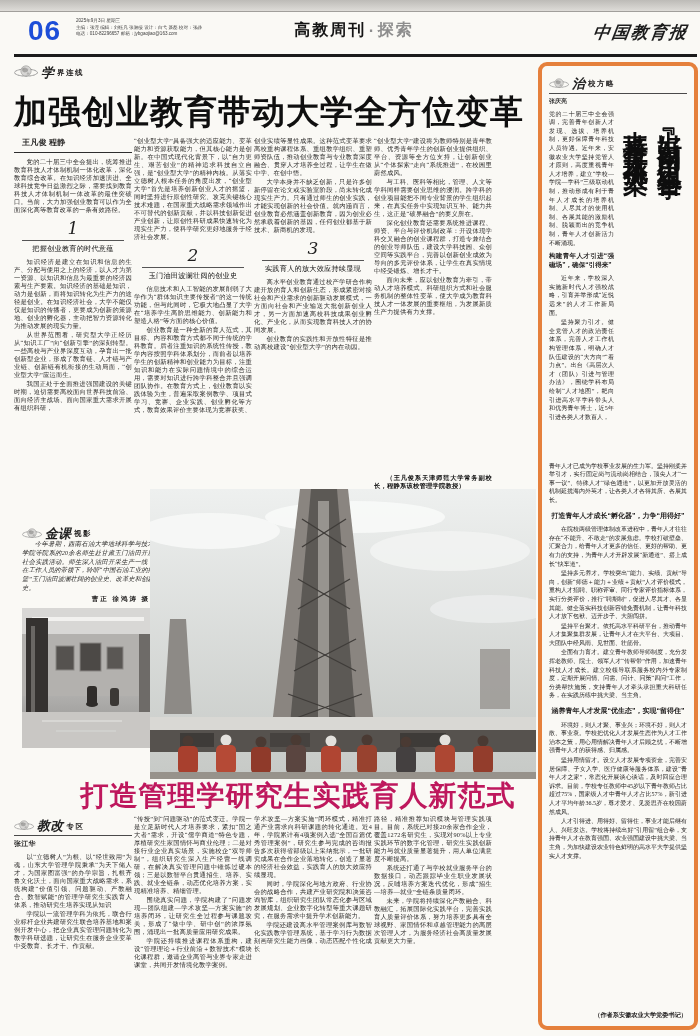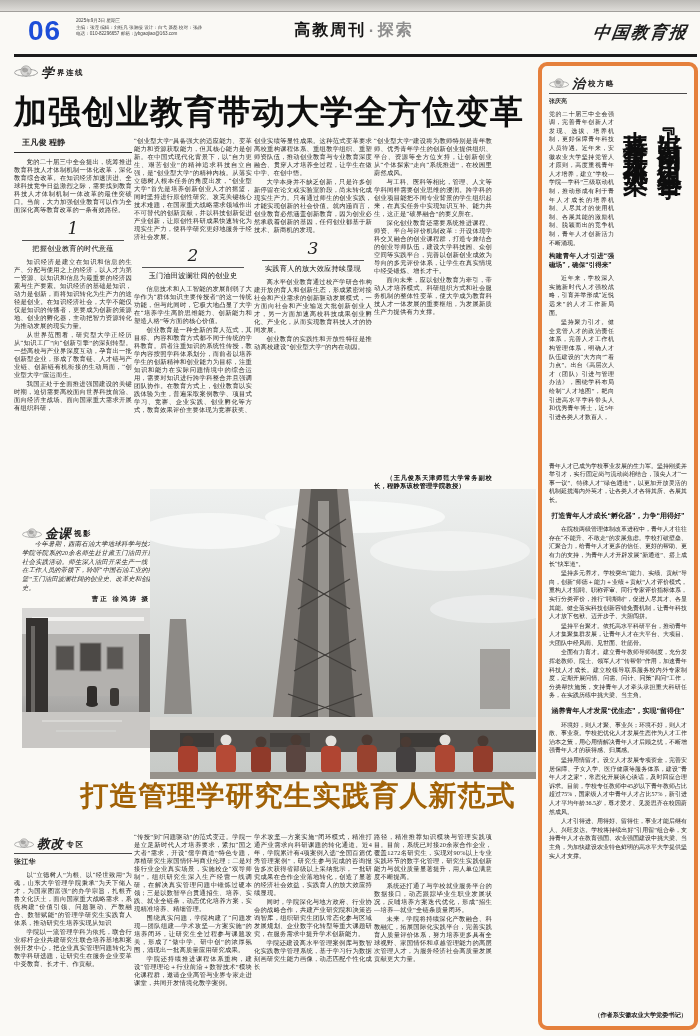--- a/index.html
+++ b/index.html
@@ -60,23 +60,23 @@
         line-height:16px;text-align:center;margin:4px 0 5px;color:#101010;}
   .pcaption{font-style:italic;font-size:6.4px;line-height:8.8px;text-align:justify;
         text-indent:2em;color:#2d2c2b;}
   .pcredit{font-weight:bold;font-size:6.5px;text-align:right;letter-spacing:2px;
         padding-right:4px;margin-top:2px;}
   .smallphoto{display:block;margin-top:4px;}
   .bigphoto{position:absolute;left:136px;top:427px;width:386px;height:290px;}
   .bigphoto svg{display:block;}
   
   .bottomart{position:absolute;left:0;top:719px;width:522px;}
-  .h2{margin:0 0 22px;font-family:"Liberation Sans",sans-serif;font-weight:900;font-size:28px;
+  .h2{margin:0 0 4px;font-family:"Liberation Sans",sans-serif;font-weight:900;font-size:28px;
         line-height:30px;letter-spacing:1px;text-align:center;padding-left:46px;
-        color:#a16207;white-space:nowrap;}
+        color:#be185d;white-space:nowrap;}
   .byline2{font-family:"Liberation Sans",sans-serif;font-weight:bold;font-size:7px;
         margin:4px 0 5px;}
   
   .rightbox{position:absolute;right:2px;top:62px;width:160px;height:968px;box-sizing:border-box;
         border:4px solid #e5803c;border-radius:9px;background:#faf9f5;padding:7px 7px 6px;
         display:flex;flex-direction:column;font-size:6px;line-height:8.6px;text-align:justify;}
   .rauthor{font-size:6px;font-weight:bold;margin:3px 0 4px;color:#333;}
   .rtop{display:flex;height:348px;overflow:hidden;flex:none;}
   .rintro{flex:1;overflow:hidden;}
   .vhead{writing-mode:vertical-rl;height:345px;margin-left:5px;flex:none;

